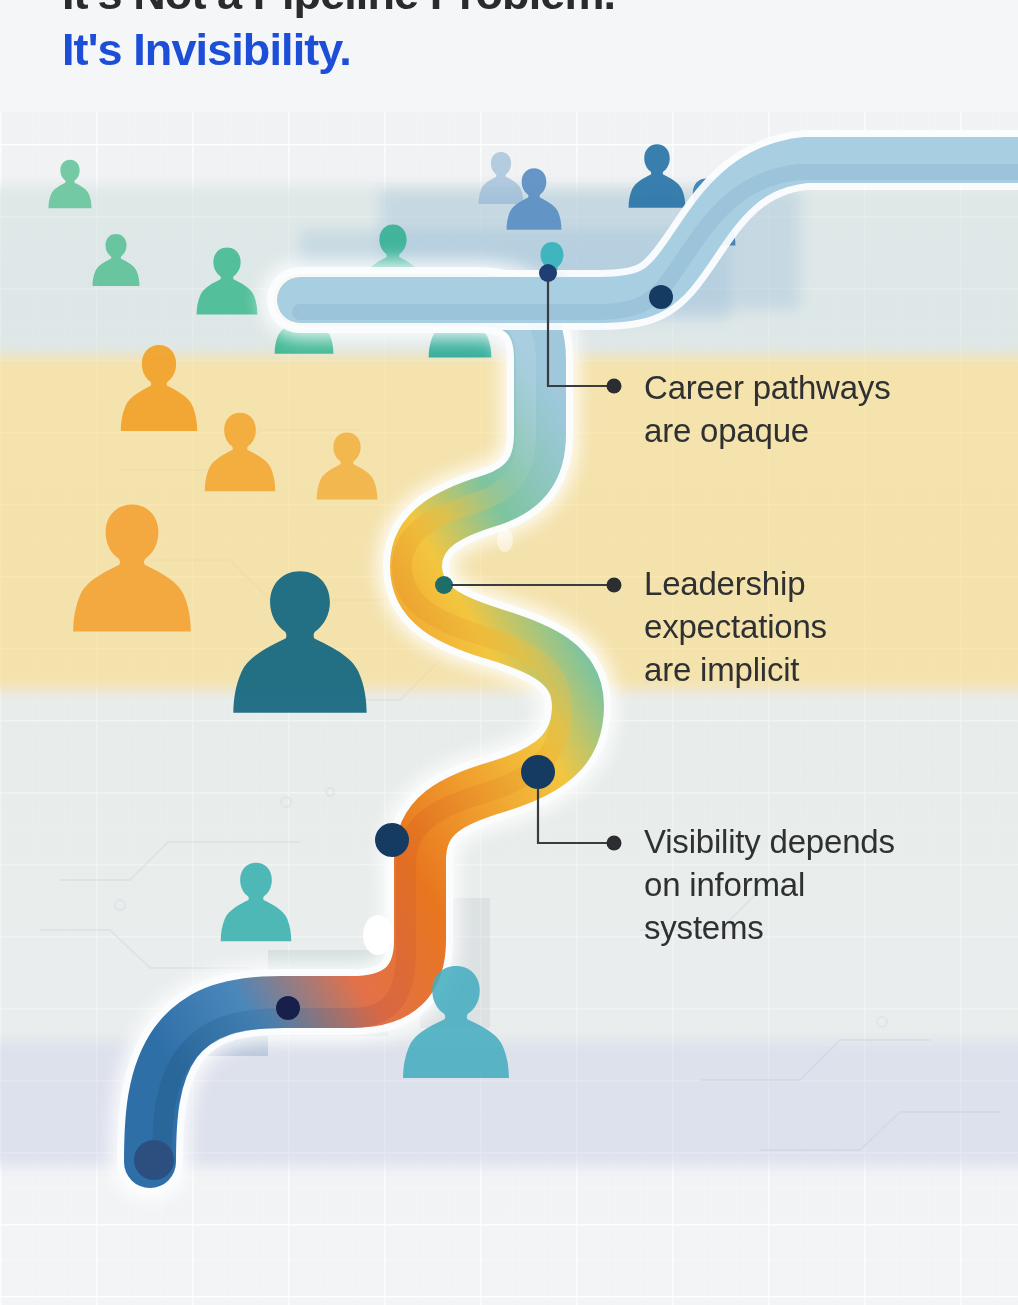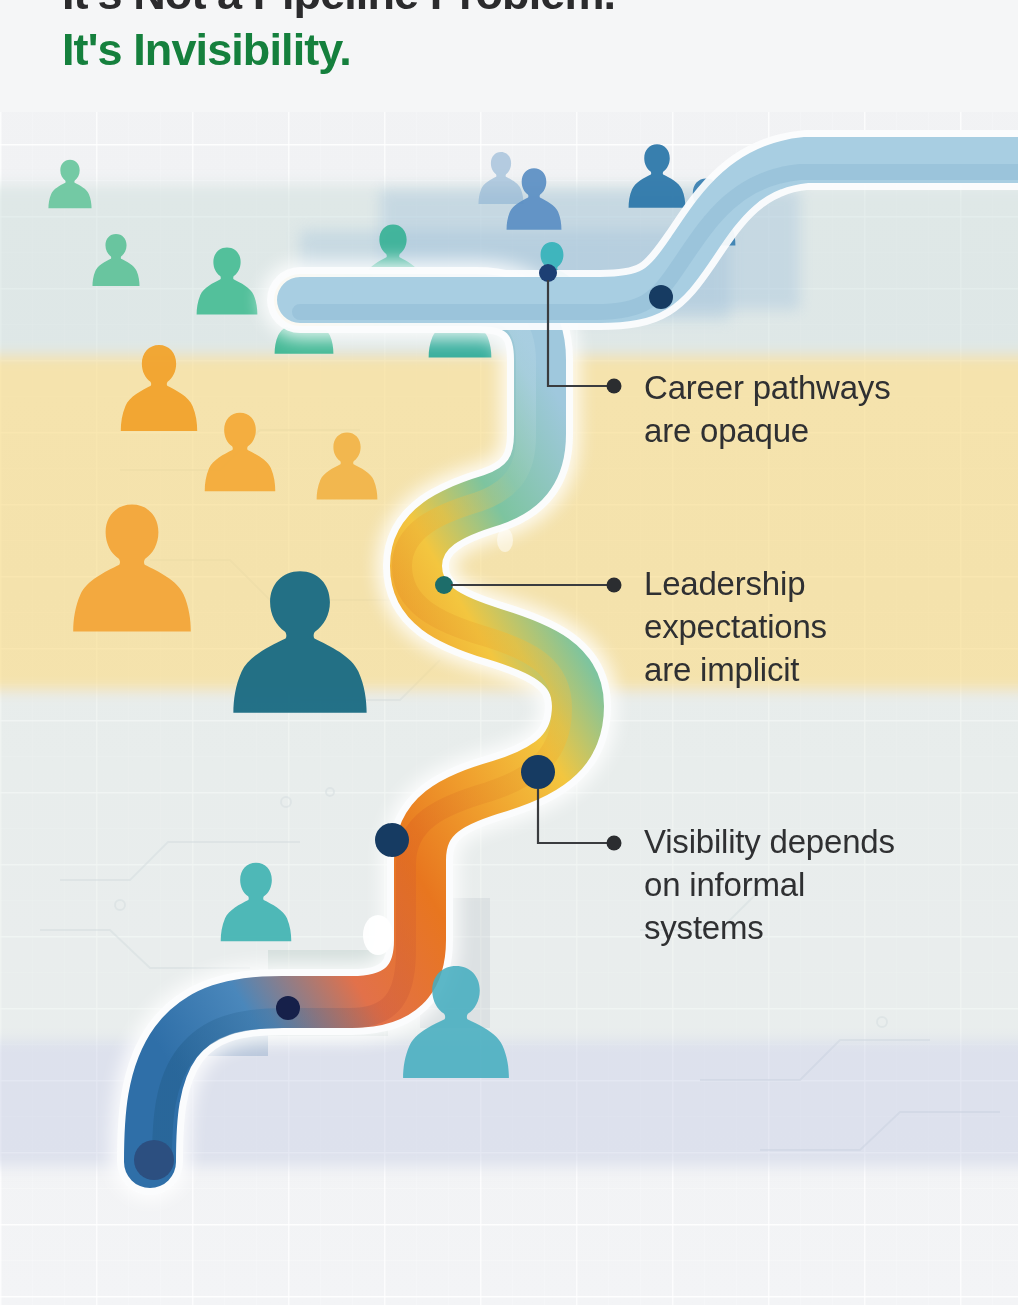--- a/index.html
+++ b/index.html
@@ -28,21 +28,21 @@
   .title-clip{
     position:absolute;
     left:62px;
     top:-34px;
     width:930px;
   }
   .title-line{
     font-size:45px;
     font-weight:700;
     letter-spacing:-0.9px;
-    color:#15803d;
+    color:#1d4ed8;
     line-height:56px;
     white-space:nowrap;
   }
   .title-line.cut{
     color:#2b2b2d;
     opacity:1;
   }
 
   
   .canvas{

